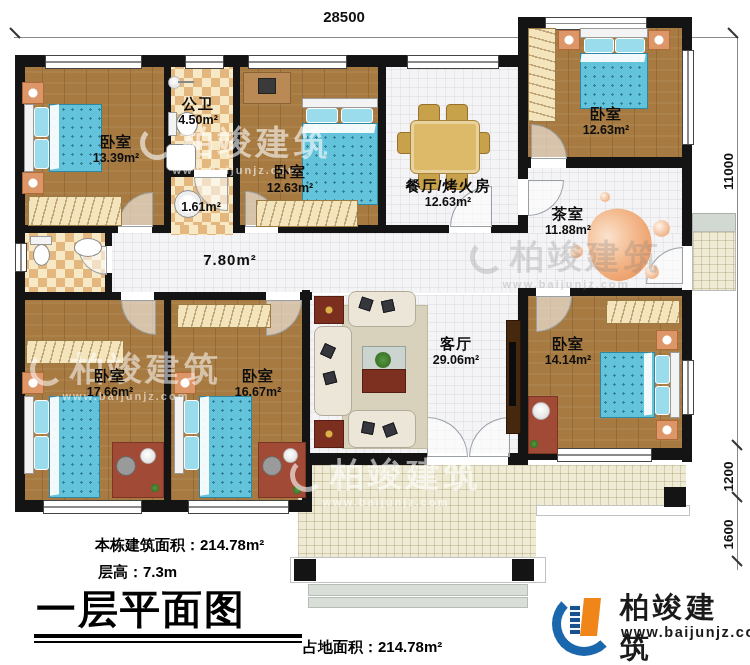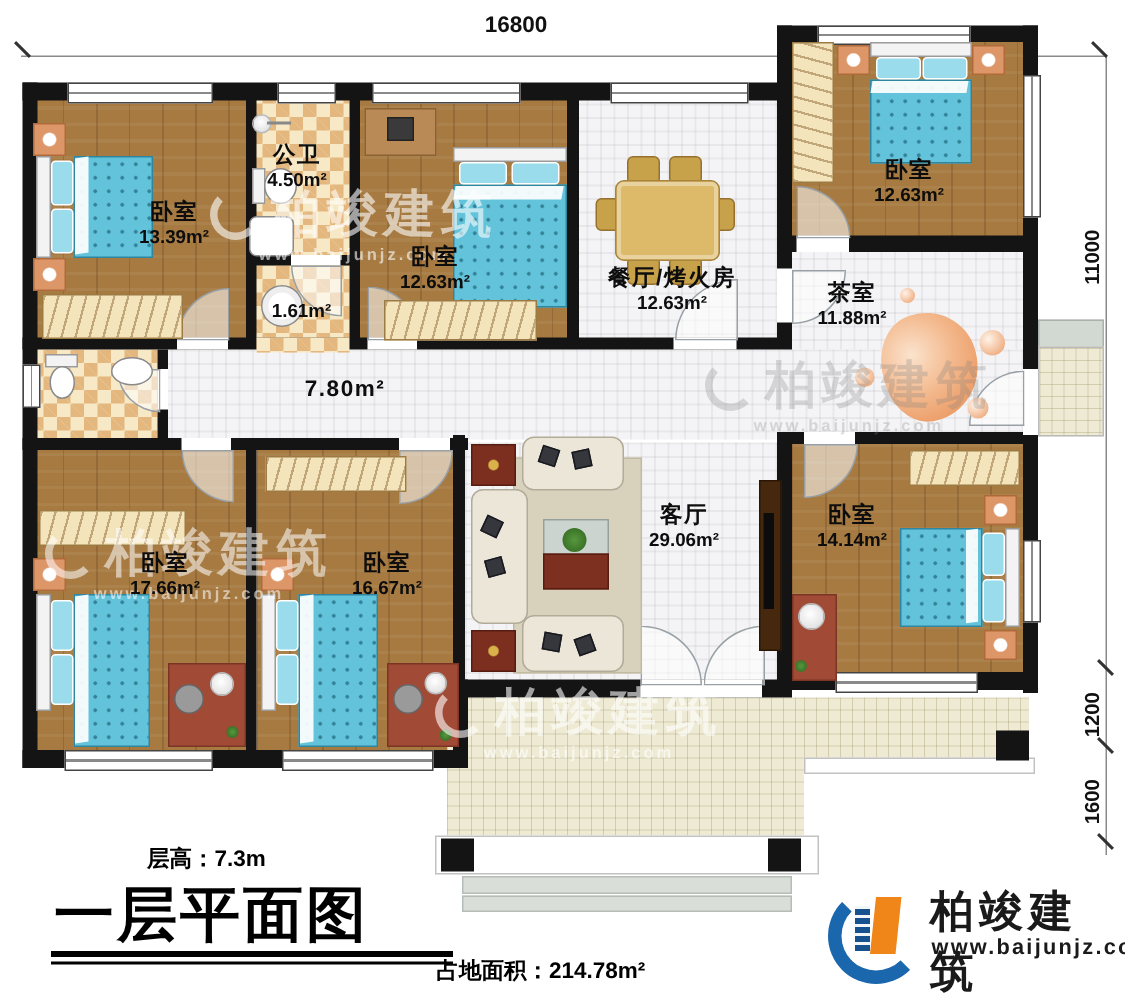--- a/index.html
+++ b/index.html
@@ -84,21 +84,21 @@
   .logo-url{position:absolute;font-size:14.5px;font-weight:bold;letter-spacing:1.5px;color:#1a1a1a;z-index:8;}
 </style>
 </head>
 <body>
 
 <div id="stage">
 
   <div class="dline abs" style="left:14px;top:37px;width:723px;border-top:1px solid #8a8a8a;"></div>
   <div class="tick" style="left:8px;top:32px;"></div>
   <div class="tick" style="left:726px;top:32px;"></div>
-  <div class="dimlbl" style="left:314px;top:8px;width:60px;">16800</div>
+  <div class="dimlbl" style="left:314px;top:8px;width:60px;">28500</div>
 
   <div class="dline abs" style="left:737px;top:37px;height:533px;border-left:1px solid #8a8a8a;"></div>
   <div class="tick" style="left:730px;top:444px;"></div>
   <div class="tick" style="left:730px;top:496px;"></div>
   <div class="tick" style="left:730px;top:560px;"></div>
   <div class="vdim" style="left:688px;top:164px;">11000</div>
   <div class="vdim" style="left:688px;top:469px;">1200</div>
   <div class="vdim" style="left:688px;top:527px;">1600</div>
 
   <div class="abs wood" style="left:20px;top:60px;width:144px;height:167px;z-index:1;"></div>
@@ -311,21 +311,21 @@
     <div class="rarea">12.63m²</div>
   </div>
   <div class="rlabel" style="left:390px;top:178px;width:116px;">
     <div class="rname">餐厅/烤火房</div>
     <div class="rarea">12.63m²</div>
   </div>
   <div class="rlabel" style="left:556px;top:106px;width:100px;">
     <div class="rname">卧室</div>
     <div class="rarea">12.63m²</div>
   </div>
-  <div class="rlabel" style="left:516px;top:188px;width:104px;">
+  <div class="rlabel" style="left:516px;top:206px;width:104px;">
     <div class="rname">茶室</div>
     <div class="rarea">11.88m²</div>
   </div>
   <div class="rlabel" style="left:180px;top:252px;width:100px;font-size:15px;">
     <div class="rname" style="font-size:15px;">7.80m²</div>
   </div>
   <div class="rlabel" style="left:60px;top:368px;width:100px;">
     <div class="rname">卧室</div>
     <div class="rarea">17.66m²</div>
   </div>
@@ -364,24 +364,25 @@
     <div class="wm-url">www.baijunjz.com</div>
   </div>
   <div class="wm" style="left:290px;top:452px;color:rgba(255,255,255,.6);">
     <div class="wm-row">
         <div class="wm-icon"></div>
       <div class="wm-name">柏竣建筑</div>
       </div>
     <div class="wm-url">www.baijunjz.com</div>
   </div>
 
+  <div class="stat" style="left:95px;top:536px;">本栋建筑面积：214.78m²</div>
   <div class="stat" style="left:98px;top:563px;">层高：7.3m</div>
   <div class="title-main" style="left:36px;top:582px;">一层平面图</div>
   <div class="title-rule" style="left:34px;top:634px;width:268px;"></div>
-  <div class="stat" style="left:291px;top:638px;">占地面积：214.78m²</div>
+  <div class="stat" style="left:303px;top:638px;">占地面积：214.78m²</div>
 
   <div class="abs" style="left:550px;top:586px;width:200px;height:70px;z-index:8;">
     <div class="logo-arc" style="left:2px;top:6px;"></div>
     <div class="logo-bldg-b" style="left:20px;top:18px;width:10px;height:30px;"></div>
     <div class="logo-bldg-o" style="left:32px;top:12px;width:17px;height:38px;"></div>
     <div class="logo-name" style="left:70px;top:2px;">柏竣建筑</div>
     <div class="logo-url" style="left:71px;top:38px;">www.baijunjz.com</div>
   </div>
 
 </div>

